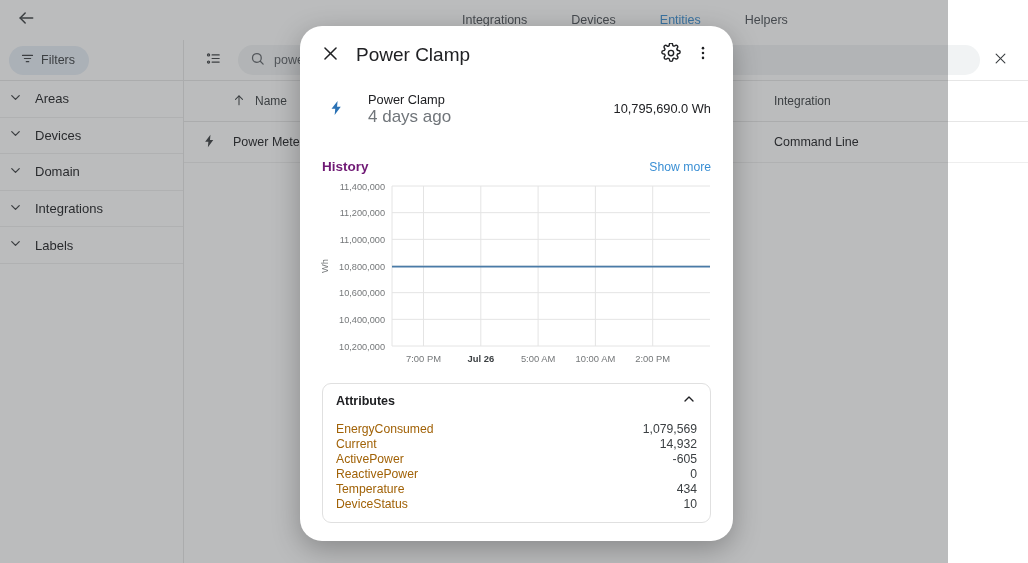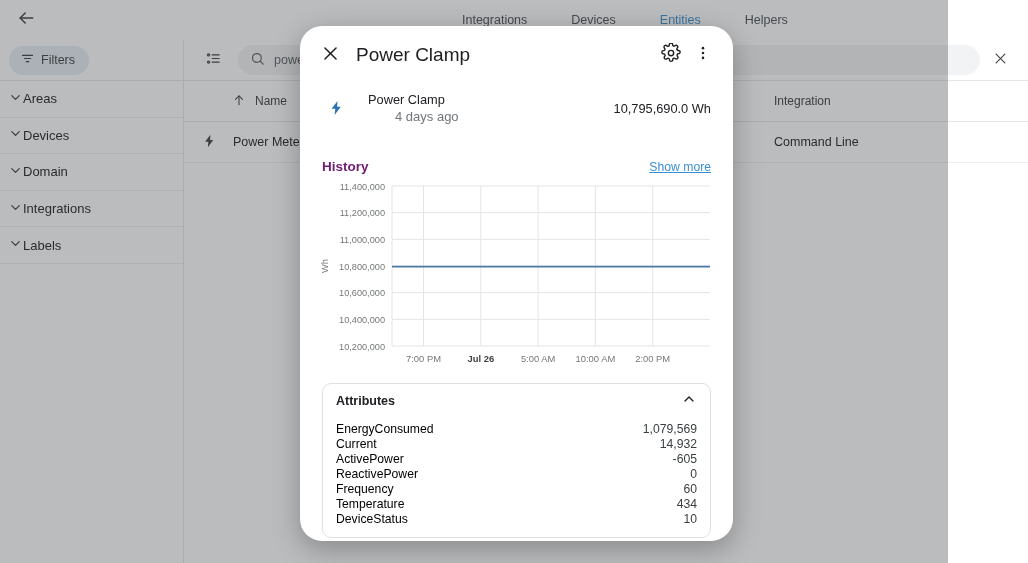--- a/index.html
+++ b/index.html
@@ -53,21 +53,21 @@
     position: absolute; left: 0; top: 40px; width: 184px; height: 523px;
     background: #fff; border-right: 1px solid #e6e6e6;
   }
   .filters-row { height: 41px; display: flex; align-items: center; padding-left: 9px; border-bottom: 1px solid #e6e6e6;}
   .filters-chip {
     display: inline-flex; align-items: center; gap: 6px;
     height: 29px; padding: 0 14px 0 11px; border-radius: 15px;
     background: #e7eef6; color: #3c4043; font-size: 12.5px; cursor: pointer;
   }
   .side-item {
-    height: 36.6px; display: flex; align-items: center; padding-left: 8px;
+    height: 36.6px; display: flex; align-items: center; gap: 12px; padding-left: 8px;
     border-bottom: 1px solid #eeeeee; font-size: 13px; color: #202124; cursor: pointer;
   }
 
   
   .table-area { position: absolute; left: 184px; top: 81px; width: 844px; height: 482px; background: #fff; }
   .th-row {
     height: 41px; display: flex; align-items: center; border-bottom: 1px solid #e6e6e6;
     font-size: 12px; color: #3c4043;
   }
   .th-name { display: flex; align-items: center; gap: 9px; padding-left: 48px; width: 590px; }
@@ -92,42 +92,42 @@
     color: #202124; cursor: pointer; flex: 0 0 auto;
   }
   .dlg-title { font-size: 19px; color: #202124; margin-left: 10px; flex: 1 1 auto; }
 
   .dlg-body { flex: 1 1 auto; padding: 0 14px; overflow: hidden; }
 
   .state-row { display: flex; align-items: center; height: 48px; padding: 0 8px; }
   .state-bolt { width: 28px; display: flex; justify-content: center; color: #2b72b5; flex: 0 0 auto; }
   .state-texts { margin-left: 18px; flex: 1 1 auto; }
   .state-name { font-size: 12.8px; color: #202124; line-height: 15px; }
-  .state-sub { font-size: 13px; color: #70757a; line-height: 15px; margin-top: 2px; margin-left: 27px; }
+  .state-sub { font-size: 17px; color: #70757a; line-height: 15px; margin-top: 2px; }
   .state-value { font-size: 12.8px; color: #202124; }
 
   .hist-row { display: flex; align-items: baseline; justify-content: space-between; padding: 10px 8px 4px 8px; }
   .hist-title { font-size: 13.5px; font-weight: bold; color: #701a75; }
-  .show-more { font-size: 12.2px; color: #3a8fd4; text-decoration: underline; cursor: pointer; margin-top: 18px; }
+  .show-more { font-size: 12.2px; color: #3a8fd4; cursor: pointer; margin-top: 18px; }
 
   .chart-wrap { position: relative; height: 195px; padding: 0 4px 0 0; }
   .chart-svg { display: block; }
 
   .attrs-card {
     margin: 10px 8px 0 8px; border: 1px solid #e0e0e0; border-radius: 9px; background: #fff;
     overflow: hidden;
   }
   .attrs-head {
     height: 34px; display: flex; align-items: center; justify-content: space-between;
     padding: 0 13px; cursor: pointer;
   }
   .attrs-head-label { font-size: 12.5px; font-weight: bold; color: #202124; text-align: center; }
   .attrs-list { padding: 4px 13px 10px 13px; }
   .attr-row { display: flex; justify-content: space-between; font-size: 12.2px; color: #3c4043; line-height: 15px; }
-  .attr-key { color: #000000; }
+  .attr-key { color: #a16207; }
   .attr-val { color: #3c4043; }
 </style>
 </head>
 <body>
 
 <div id="app">
 
   <div class="bg-page">
 
     <div class="topbar">
@@ -365,24 +365,20 @@
             </div>
             <div class="attr-row">
               <span class="attr-key">ActivePower</span>
               <span class="attr-val">-605</span>
             </div>
             <div class="attr-row">
               <span class="attr-key">ReactivePower</span>
               <span class="attr-val">0</span>
             </div>
             <div class="attr-row">
-              <span class="attr-key">Frequency</span>
-              <span class="attr-val">60</span>
-            </div>
-            <div class="attr-row">
               <span class="attr-key">Temperature</span>
               <span class="attr-val">434</span>
             </div>
             <div class="attr-row">
               <span class="attr-key">DeviceStatus</span>
               <span class="attr-val">10</span>
             </div>
           </div>
       </div>
 

